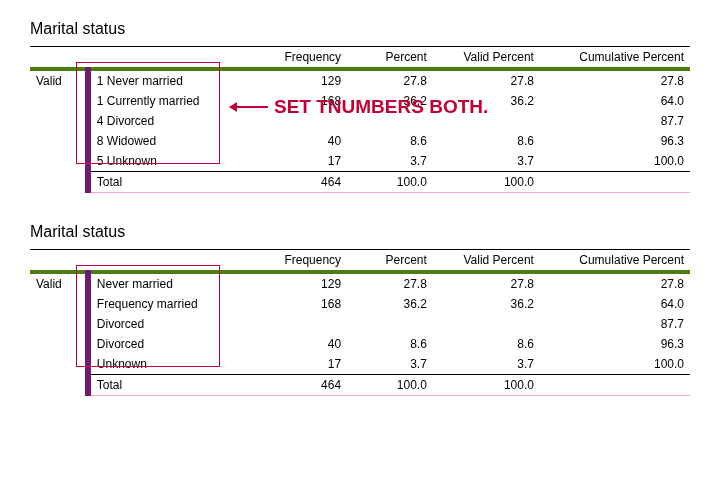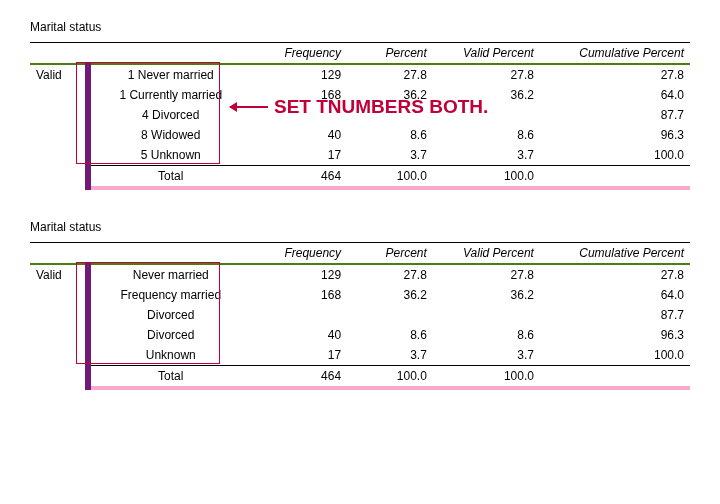--- a/index.html
+++ b/index.html
@@ -11,53 +11,52 @@
     background: #fff;
     width: 720px;
     box-sizing: border-box;
   }
   .table-block {
     margin-bottom: 30px;
     position: relative;
   }
   .table-title {
     margin-bottom: 8px;
-    font-size: 12px;
+    font-size: 16px;
   }
   table {
     border-collapse: collapse;
     width: 100%;
   }
   th, td {
     padding: 3px 6px;
     text-align: right;
     font-weight: normal;
     font-size: 12px;
   }
   th {
     border-top: 1px solid #000;
-    border-bottom: 2px solid #4d7c0f;
-    font-style: italic;
+    border-bottom: 4px solid #4d7c0f;
   }
   .col-stub1 { width: 42px; text-align: left; }
   .col-stub2 { width: 140px; text-align: left; }
   .col-freq { width: 90px; }
   .col-pct { width: 80px; }
   .col-vpct { width: 100px; }
   .col-cpct { width: 140px; }
   .valid-cell {
     text-align: left;
     vertical-align: top;
     border-right: 6px solid #701a75;
   }
   .stub2 {
-    text-align: center;
+    text-align: left;
   }
   tr.last-row td {
-    border-bottom: 4px solid #f9a8d4;
+    border-bottom: 1px solid #f9a8d4;
   }
   tr.total-row td.stub2 {
     border-top: 1px solid #000;
   }
   
   .highlight-box {
     position: absolute;
     border: 1.5px solid #c20038;
     pointer-events: none;
   }

